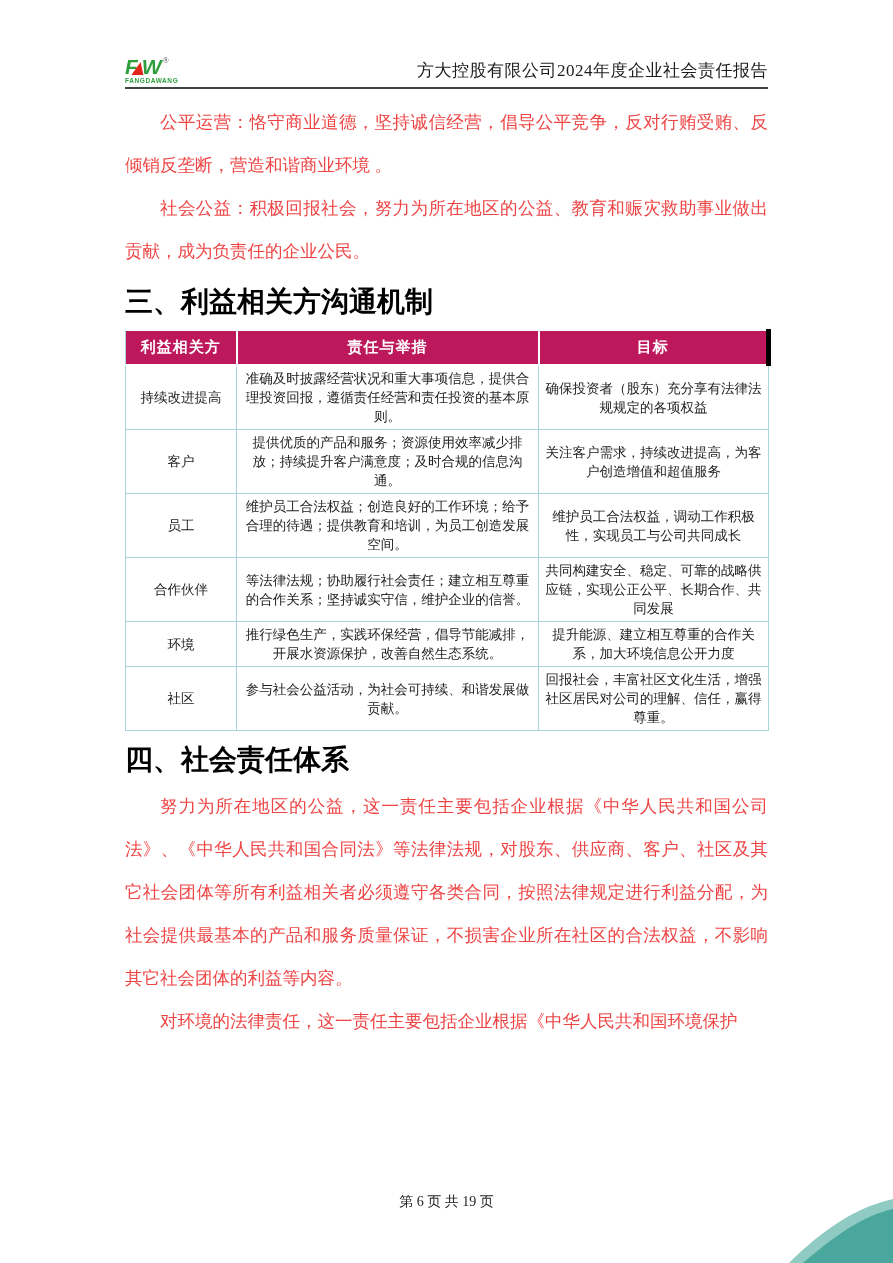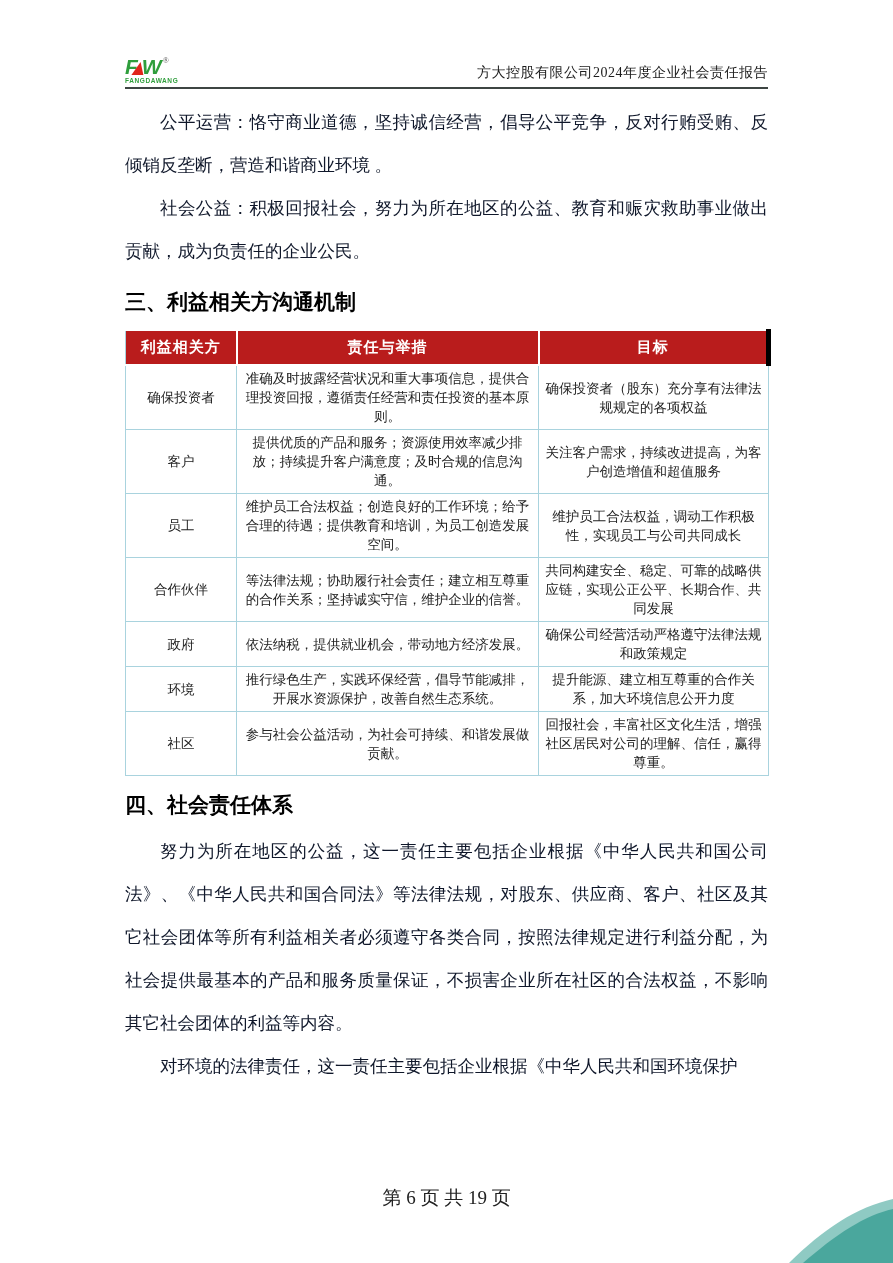--- a/index.html
+++ b/index.html
@@ -55,59 +55,59 @@
   }
   .logo-sub {
     font-family: "Liberation Sans", "DejaVu Sans", sans-serif;
     font-size: 6.5px;
     font-weight: bold;
     color: #2f9e3c;
     letter-spacing: 0.6px;
     margin-top: 1px;
   }
   .header-title {
-    font-size: 14px;
+    font-size: 17px;
     color: #1c1c1c;
     letter-spacing: 0.5px;
     padding-bottom: 2px;
   }
   .header-rule {
     margin-top: 3px;
     border: none;
     border-bottom: 2px solid #3d4543;
     height: 0;
   }
   
   .body-para {
     margin: 0;
     font-size: 17.5px;
     line-height: 43px;
     text-indent: 2em;
     text-align: justify;
-    color: #0f172a;
+    color: #ef4444;
   }
   .body-block { margin-top: 12px; }
   .section-heading {
     font-family: "Liberation Sans", "DejaVu Sans", sans-serif;
     font-weight: bold;
-    font-size: 21px;
+    font-size: 28px;
     color: #000;
     margin: 14px 0 10px 0;
     line-height: 30px;
   }
   
   table.stakeholder-table {
     border-collapse: collapse;
     table-layout: fixed;
     width: 643px;
     margin: 12px 0 6px 0;
     font-family: "Liberation Sans", "DejaVu Sans", sans-serif;
   }
   table.stakeholder-table th {
-    background: #b91c1c;
+    background: #be185d;
     color: #ffffff;
     font-size: 15px;
     font-weight: bold;
     padding: 7px 2px;
     border: 2px solid #ffffff;
     letter-spacing: 1px;
   }
   table.stakeholder-table th:first-child { border-left: 1px solid #a9d3de; }
   table.stakeholder-table th:last-child  { border-right: 5px solid #000000; }
   table.stakeholder-table td {
@@ -122,21 +122,21 @@
   col.c1 { width: 111px; }
   col.c2 { width: 302px; }
   col.c3 { width: 230px; }
   
   .page-footer {
     position: absolute;
     left: 0;
     bottom: 52px;
     width: 100%;
     text-align: center;
-    font-size: 19px;
+    font-size: 14px;
     color: #222;
   }
   
   .corner-swoosh {
     position: absolute;
     right: 0;
     bottom: 0;
     width: 104px;
     height: 68px;
     display: block;
@@ -179,43 +179,38 @@
           </colgroup>
         <thead>
           <tr>
             <th>利益相关方</th>
             <th>责任与举措</th>
             <th>目标</th>
           </tr>
         </thead>
         <tbody id="stakeholder-rows">
             <tr>
-              <td>确保投资者</td>
+              <td>持续改进提高</td>
               <td>准确及时披露经营状况和重大事项信息，提供合理投资回报，遵循责任经营和责任投资的基本原则。</td>
               <td>确保投资者（股东）充分享有法律法规规定的各项权益</td>
             </tr>
             <tr>
               <td>客户</td>
               <td>提供优质的产品和服务；资源使用效率减少排放；持续提升客户满意度；及时合规的信息沟通。</td>
               <td>关注客户需求，持续改进提高，为客户创造增值和超值服务</td>
             </tr>
             <tr>
               <td>员工</td>
               <td>维护员工合法权益；创造良好的工作环境；给予合理的待遇；提供教育和培训，为员工创造发展空间。</td>
               <td>维护员工合法权益，调动工作积极性，实现员工与公司共同成长</td>
             </tr>
             <tr>
               <td>合作伙伴</td>
               <td>等法律法规；协助履行社会责任；建立相互尊重的合作关系；坚持诚实守信，维护企业的信誉。</td>
               <td>共同构建安全、稳定、可靠的战略供应链，实现公正公平、长期合作、共同发展</td>
-            </tr>
-            <tr>
-              <td>政府</td>
-              <td>依法纳税，提供就业机会，带动地方经济发展。</td>
-              <td>确保公司经营活动严格遵守法律法规和政策规定</td>
             </tr>
             <tr>
               <td>环境</td>
               <td>推行绿色生产，实践环保经营，倡导节能减排，开展水资源保护，改善自然生态系统。</td>
               <td>提升能源、建立相互尊重的合作关系，加大环境信息公开力度</td>
             </tr>
             <tr>
               <td>社区</td>
               <td>参与社会公益活动，为社会可持续、和谐发展做贡献。</td>
               <td>回报社会，丰富社区文化生活，增强社区居民对公司的理解、信任，赢得尊重。</td>

